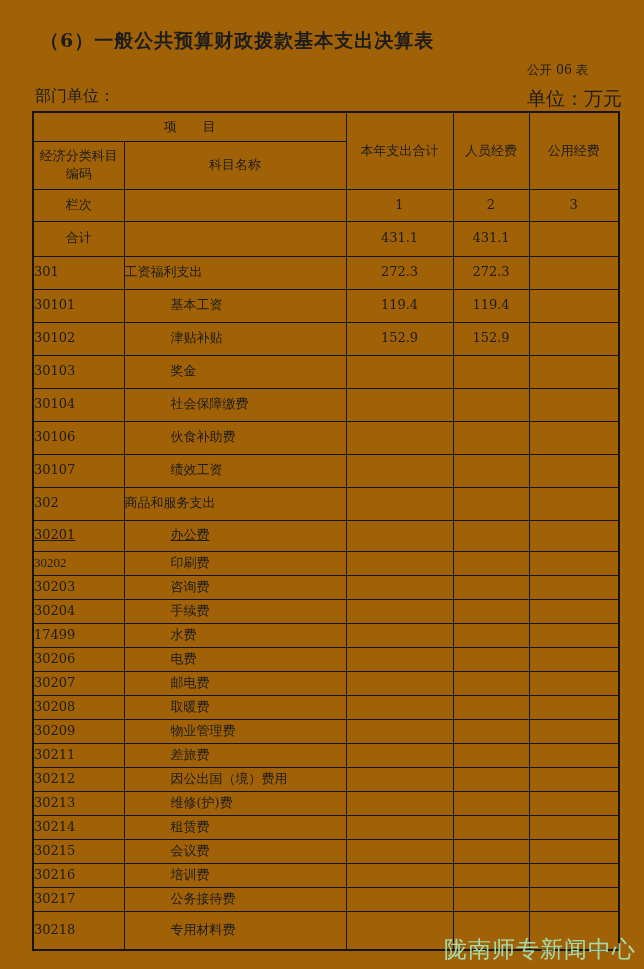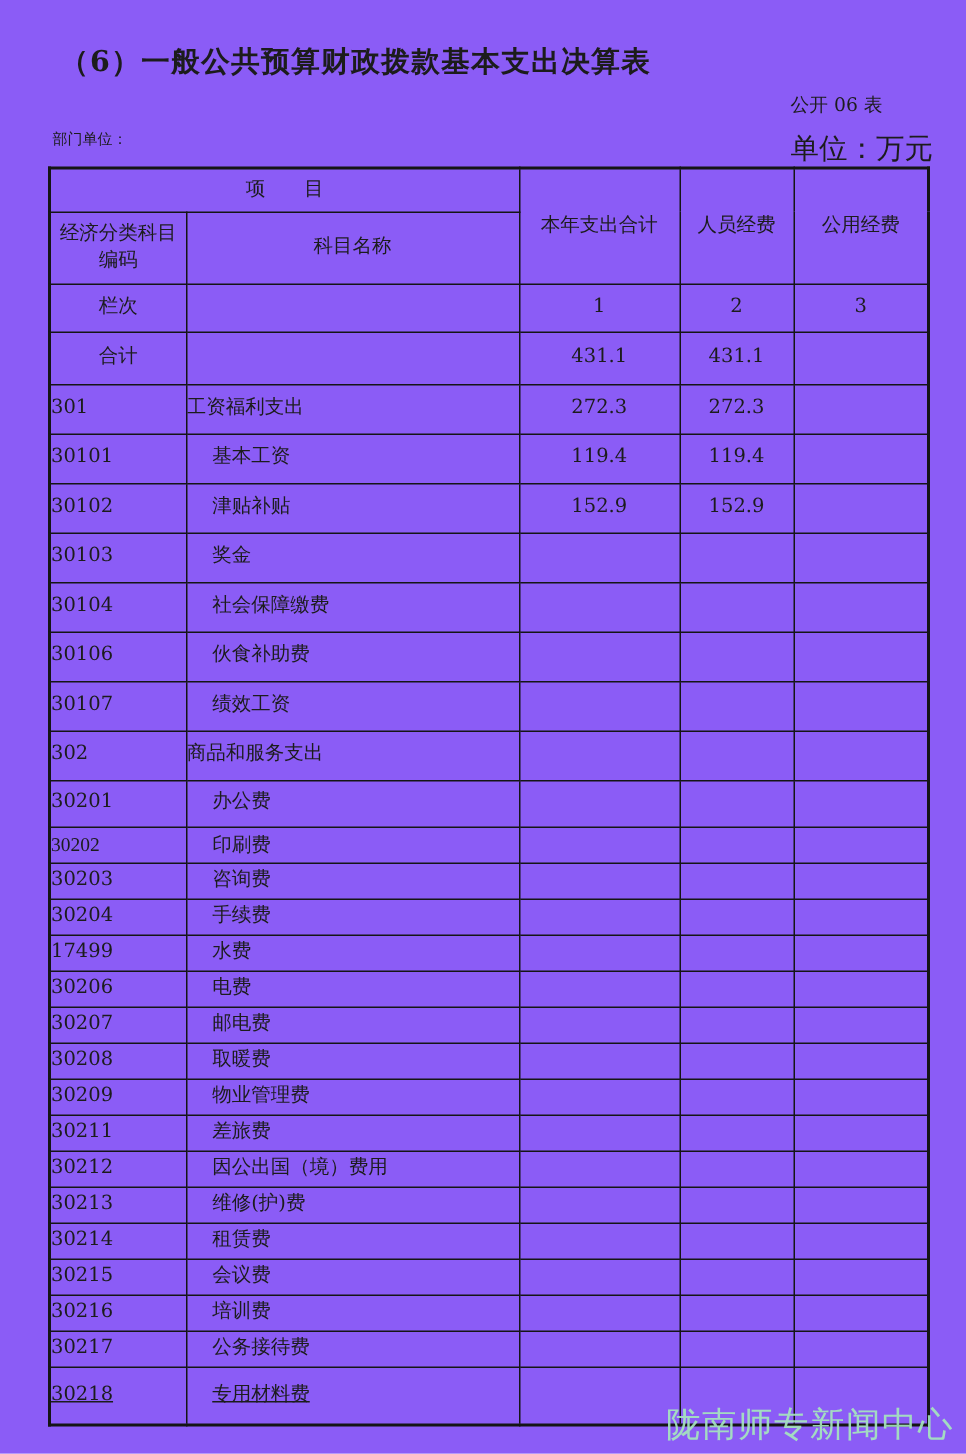--- a/index.html
+++ b/index.html
@@ -7,40 +7,40 @@
   body {
     width: 644px; height: 969px;
     background: #ffffff;
     font-family: "DejaVu Serif", "Liberation Serif", serif;
     color: #1c1c1c;
   }
   .page {
     position: relative;
     width: 644px; height: 969px;
     overflow: hidden;
-    background: #8b5cf6;
+    background: #a16207;
   }
   .title {
     position: absolute;
     left: 40px; top: 28px;
     font-size: 19px;
     font-weight: bold;
     letter-spacing: 1px;
     white-space: nowrap;
   }
   .table-code {
     position: absolute;
     left: 527px; top: 62px;
     font-size: 12.5px;
     white-space: nowrap;
   }
   .dept-label {
     position: absolute;
     left: 35px; top: 86px;
-    font-size: 10px;
+    font-size: 16px;
     white-space: nowrap;
   }
   .unit-label {
     position: absolute;
     left: 527px; top: 86px;
     font-size: 19px;
     white-space: nowrap;
   }
   table.report {
     position: absolute;
@@ -64,21 +64,21 @@
   tr.hrow-3 { height: 32px; }
   th.item-group { text-align: center; font-size: 13.5px; }
   th.code-header { text-align: center; font-size: 13px; padding: 0 8px; }
   th.name-header { text-align: center; font-size: 13.5px; }
   th.metric-header { text-align: center; font-size: 13.5px; padding: 0 4px; }
   td.rank-label { text-align: center; }
   td.num-cell { text-align: center; }
   td.code-cell { text-align: left; padding-left: 3px; font-size: 12.5px; }
   td.code-cell.center { text-align: center; padding-left: 0; font-size: 13px; }
   td.name-cell { text-align: left; padding-left: 3px; }
-  td.name-cell.indent { padding-left: 17px; }
+  td.name-cell.indent { padding-left: 46px; }
   .watermark {
     position: absolute;
     left: 444px; top: 934px;
     font-size: 23px;
     letter-spacing: 1px;
     white-space: nowrap;
     opacity: 0.9;
   }
 </style>
 </head>
@@ -178,21 +178,21 @@
           <td class="num-cell"></td>
           <td class="num-cell"></td>
         </tr>
         <tr style="height: 33px;">
           <td class="code-cell">302</td>
           <td class="name-cell">商品和服务支出</td>
           <td class="num-cell"></td>
           <td class="num-cell"></td>
           <td class="num-cell"></td>
         </tr>
-        <tr style="height: 31px;">
+        <tr style="height: 31px; text-decoration: underline;">
           <td class="code-cell">30201</td>
           <td class="name-cell indent">办公费</td>
           <td class="num-cell"></td>
           <td class="num-cell"></td>
           <td class="num-cell"></td>
         </tr>
         <tr style="height: 24px; font-family: Liberation Serif, serif;">
           <td class="code-cell">30202</td>
           <td class="name-cell indent">印刷费</td>
           <td class="num-cell"></td>
@@ -290,21 +290,21 @@
           <td class="num-cell"></td>
           <td class="num-cell"></td>
         </tr>
         <tr style="height: 24px;">
           <td class="code-cell">30217</td>
           <td class="name-cell indent">公务接待费</td>
           <td class="num-cell"></td>
           <td class="num-cell"></td>
           <td class="num-cell"></td>
         </tr>
-        <tr style="height: 39px; text-decoration: underline;">
+        <tr style="height: 39px;">
           <td class="code-cell">30218</td>
           <td class="name-cell indent">专用材料费</td>
           <td class="num-cell"></td>
           <td class="num-cell"></td>
           <td class="num-cell"></td>
         </tr>
       </tbody>
   </table>
 
   <div class="watermark" style="color: rgb(166, 233, 189);">陇南师专新闻中心</div>

